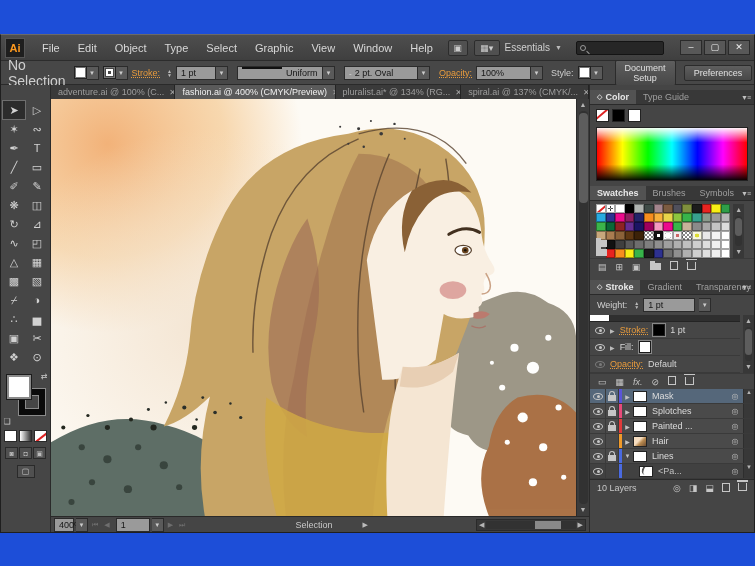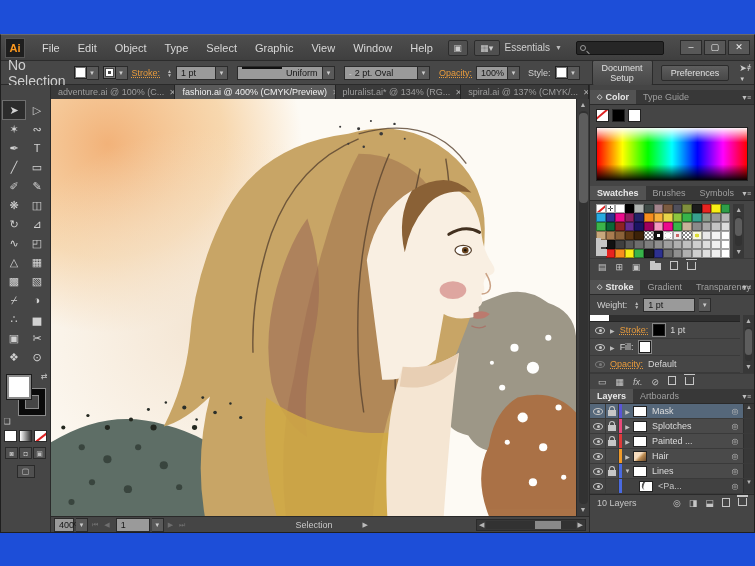--- a/index.html
+++ b/index.html
@@ -212,21 +212,21 @@
             <span>Uniform</span>
           </span>
           <span class="dd">▼</span>
         </span>
       <span class="cb-group" style="margin-left:5px;">
           <span class="field" style="width:74px;"><span class="profile-dash">-</span><span>2 pt. Oval</span></span>
           <span class="dd">▼</span>
         </span>
       <span class="link" style="margin-left:5px;">Opacity:</span>
       <span class="cb-group">
-          <span class="field" style="width:32px;">100%</span>
+          <span class="field" style="width:55px;">100%</span>
           <span class="dd">▼</span>
         </span>
       <span style="font-size:9px;margin-left:4px;">Style:</span>
       <span class="cb-group">
           <span class="swbox"></span>
           <span class="dd">▼</span>
         </span>
       <button class="cbtn" style="margin-left:8px;">Document Setup</button>
       <button class="cbtn" style="margin-left:4px;">Preferences</button>
       <span style="margin-left:6px;color:#ccc;font-size:9px;">➤҂ <span style="font-size:6px;">▼</span></span>
@@ -623,25 +623,20 @@
         </div>
         <div class="panel-btnrow" id="apBtns">
             <span class="pbtn">▭</span>
             <span class="pbtn">▦</span>
             <span class="pbtn" style="font-style: italic;">fx.</span>
             <span class="pbtn">⊘</span>
             <span class="pbtn"><span class="i-page"></span></span>
             <span class="pbtn"><span class="i-trash"></span></span>
           </div>
 
-        <div class="panel-header" id="lyTabs">
-            <div class="ph-tab active">Layers</div>
-            <div class="ph-tab">Artboards</div>
-            <div class="panel-menu">▼≡</div>
-          </div>
         <div class="ly-rows" id="lyRows">
             <div class="ly-row selected">
               <div class="ly-eye">
                 <span class="i-eye"></span>
               </div>
               <div class="ly-lock">
                 <span class="i-lock"></span>
               </div>
               <div class="ly-color" style="background: rgb(90, 85, 216);"></div>
               <div class="ly-tri">▶</div>

